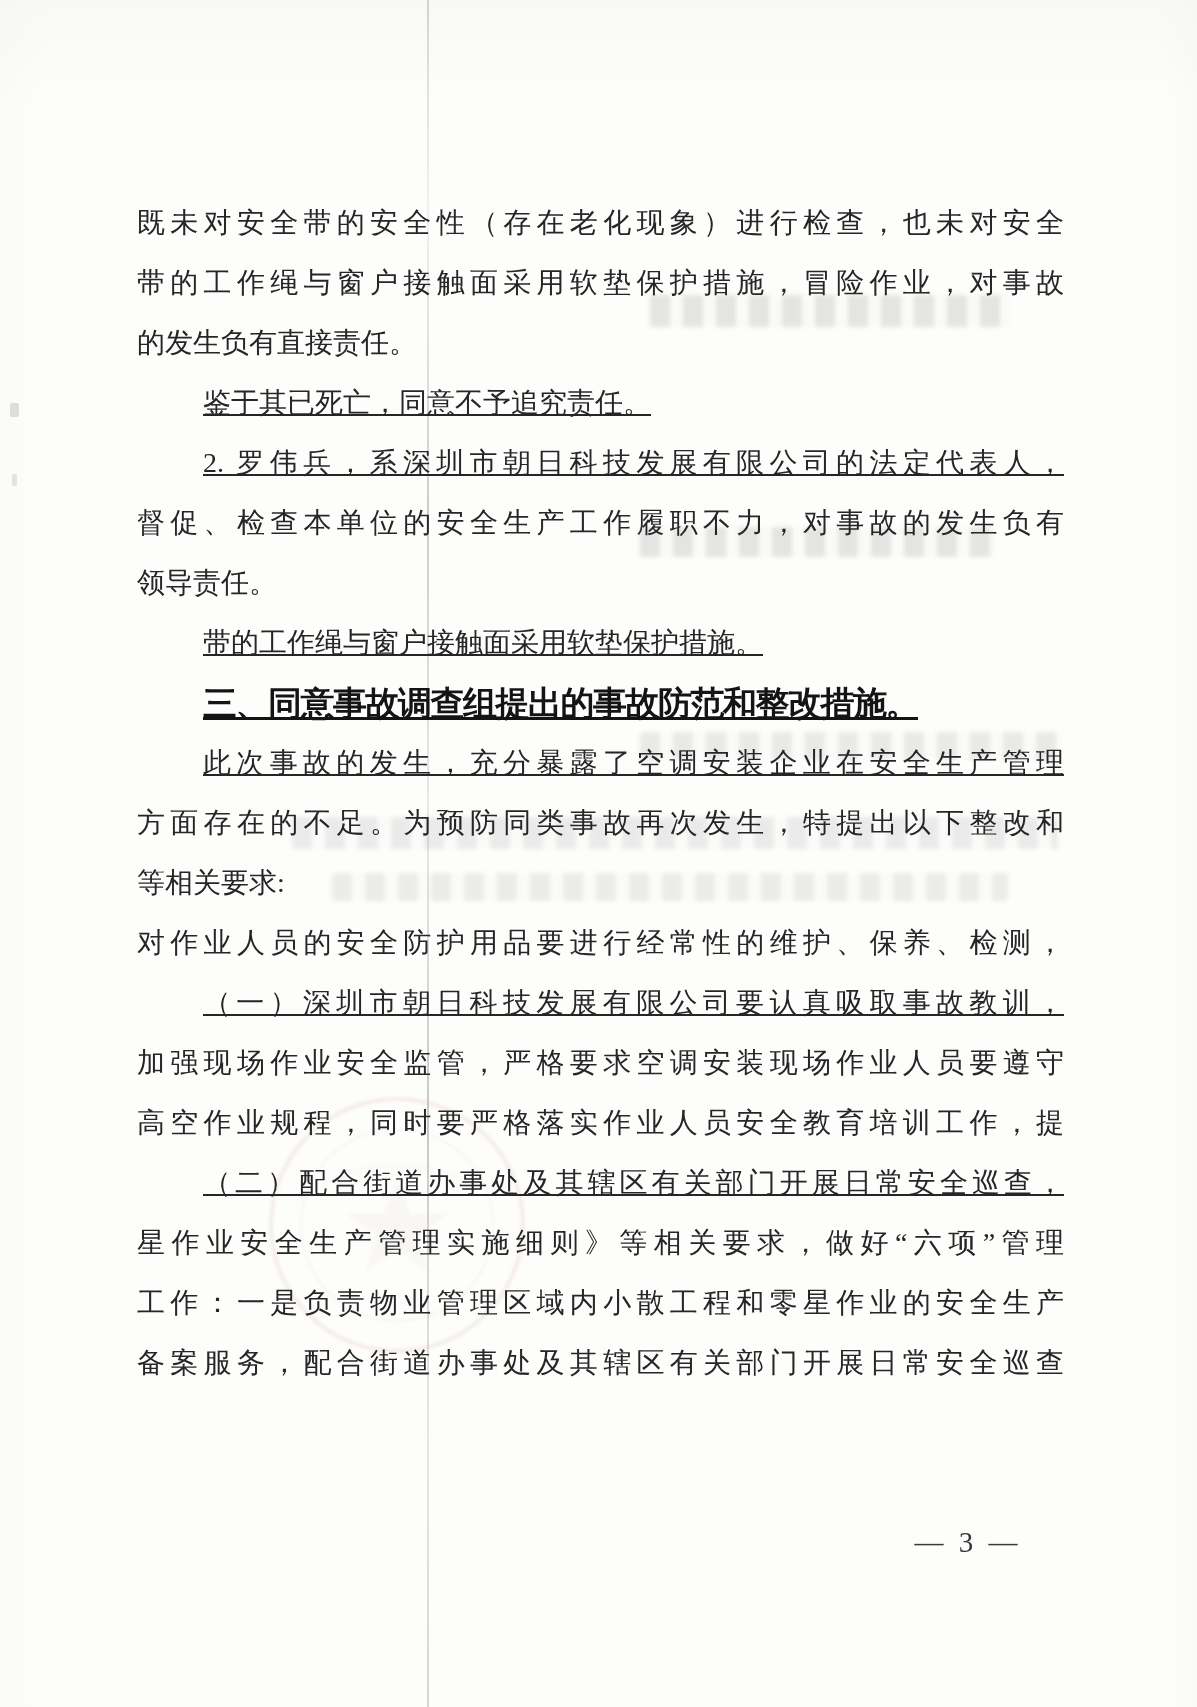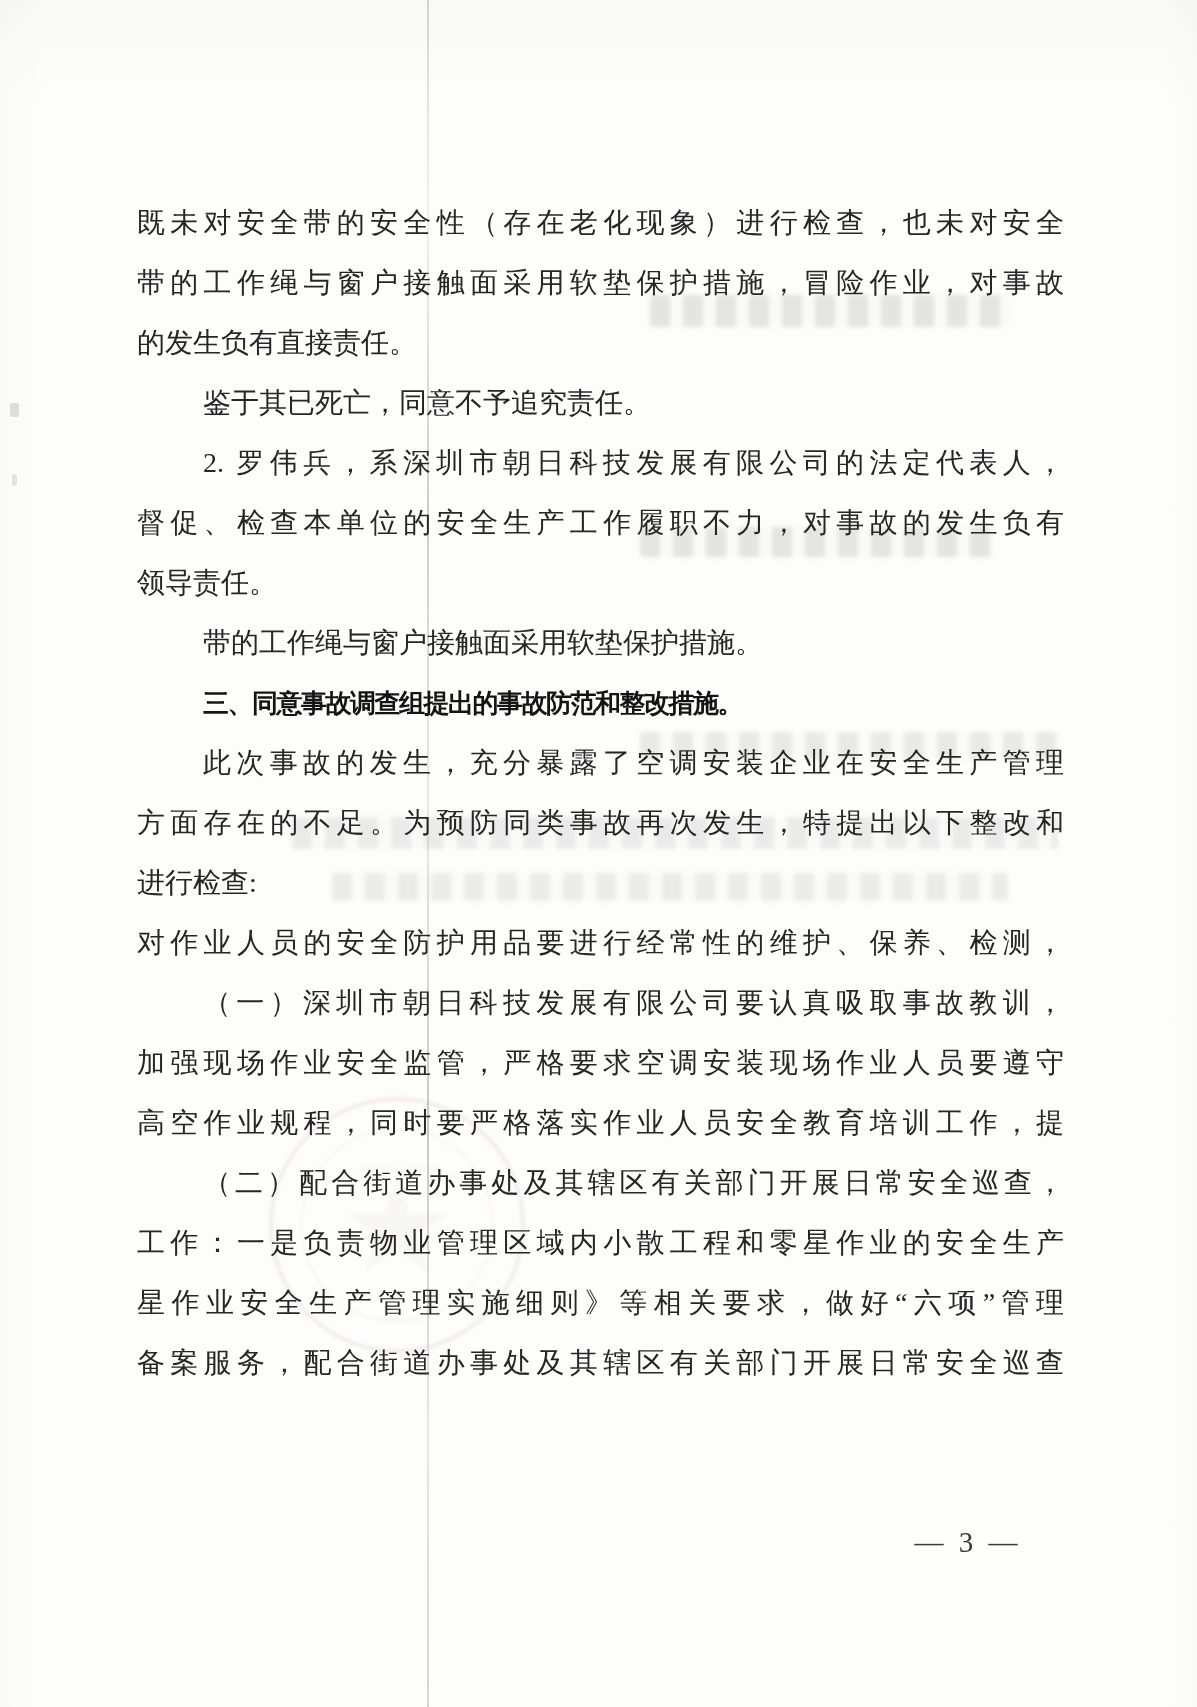--- a/index.html
+++ b/index.html
@@ -37,27 +37,27 @@
     height:60px;line-height:60px;font-size:28px;
     letter-spacing:0;
     white-space:nowrap;
     text-rendering:optimizeLegibility;
   }
   .line.full{
     white-space:normal;
     text-align:justify;
     text-align-last:justify;
   }
-  .line.indent{ text-indent:66px; }
+  .line.indent{ text-indent:66px;text-decoration:underline; }
   .line.hei{
     font-family:"Liberation Sans", sans-serif;
     font-weight:700;
     letter-spacing:-1.5px;
     color:#141414;
-    font-size:26px;
+    font-size:34px;
   }
   .page-number{
     position:absolute;left:903px;top:1515px;width:130px;height:54px;
     line-height:54px;text-align:center;
     font-size:29px;color:#3a3a3a;letter-spacing:4px;
     font-family:"Liberation Serif", serif;
   }
   
   .seal{
     position:absolute;left:262px;top:1090px;width:270px;height:270px;
@@ -109,26 +109,26 @@
     <div class="line full">带的工作绳与窗户接触面采用软垫保护措施，冒险作业，对事故</div>
     <div class="line">的发生负有直接责任。</div>
     <div class="line indent">鉴于其已死亡，同意不予追究责任。</div>
     <div class="line indent full">2. 罗伟兵，系深圳市朝日科技发展有限公司的法定代表人，</div>
     <div class="line full">督促、检查本单位的安全生产工作履职不力，对事故的发生负有</div>
     <div class="line">领导责任。</div>
     <div class="line indent">带的工作绳与窗户接触面采用软垫保护措施。</div>
     <div class="line indent hei">三、同意事故调查组提出的事故防范和整改措施。</div>
     <div class="line indent full">此次事故的发生，充分暴露了空调安装企业在安全生产管理</div>
     <div class="line full">方面存在的不足。为预防同类事故再次发生，特提出以下整改和</div>
-    <div class="line">进行检查:</div>
+    <div class="line">等相关要求:</div>
     <div class="line full">对作业人员的安全防护用品要进行经常性的维护、保养、检测，</div>
     <div class="line indent full">（一）深圳市朝日科技发展有限公司要认真吸取事故教训，</div>
     <div class="line full">加强现场作业安全监管，严格要求空调安装现场作业人员要遵守</div>
     <div class="line full">高空作业规程，同时要严格落实作业人员安全教育培训工作，提</div>
     <div class="line indent full">（二）配合街道办事处及其辖区有关部门开展日常安全巡查，</div>
+    <div class="line full">星作业安全生产管理实施细则》等相关要求，做好“六项”管理</div>
     <div class="line full">工作：一是负责物业管理区域内小散工程和零星作业的安全生产</div>
-    <div class="line full">星作业安全生产管理实施细则》等相关要求，做好“六项”管理</div>
     <div class="line full">备案服务，配合街道办事处及其辖区有关部门开展日常安全巡查</div>
   </div>
 
   <div class="page-number">— 3 —</div>
 
 </div>
 
 </body></html>

